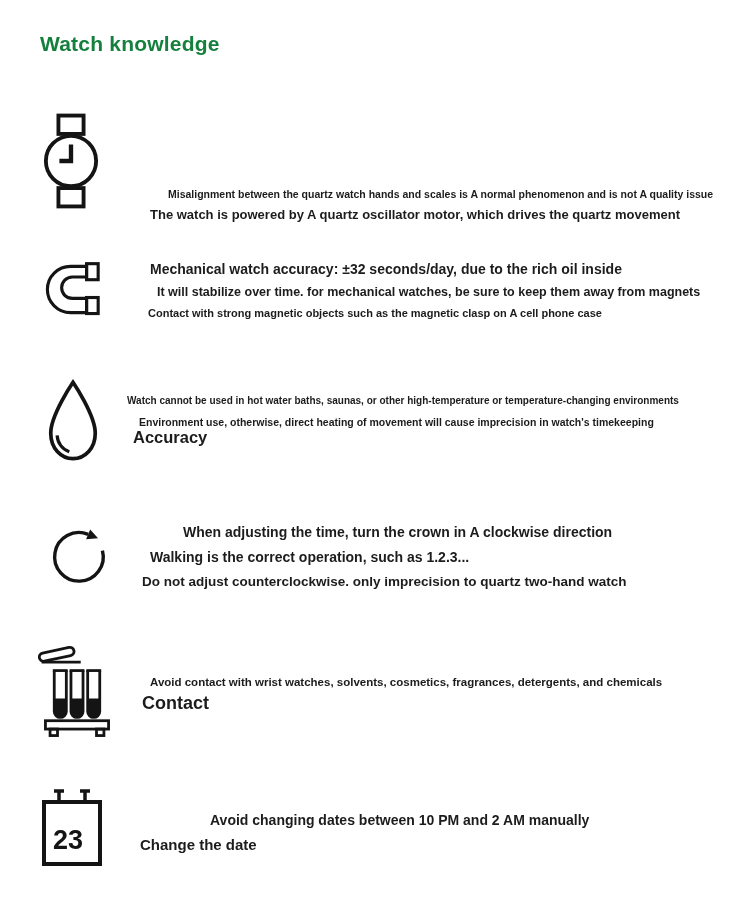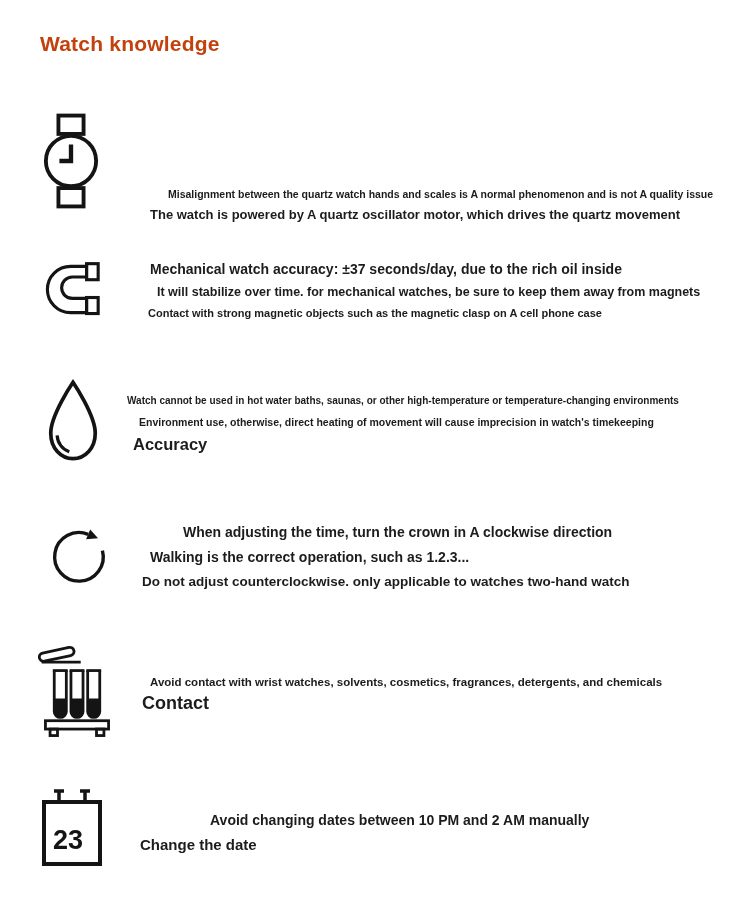--- a/index.html
+++ b/index.html
@@ -9,21 +9,21 @@
       width: 750px;
       height: 909px;
       background: #ffffff;
       overflow: hidden;
       color: #1b1b1b;
     }
     .abs { position: absolute; }
     .page-title {
       font-size: 21px;
       font-weight: 700;
-      color: #c2410c;
+      color: #15803d;
       letter-spacing: 0.2px;
     }
     .line {
       font-weight: 700;
       white-space: nowrap;
       color: #1c1c1c;
     }
     .icon svg { display: block; }
     svg text { font-family: "Liberation Sans", sans-serif; }
   </style>
@@ -48,47 +48,47 @@
   </div>
 
   <div class="abs icon" style="left:42px; top:261px;">
     <svg width="66" height="57" viewBox="0 0 74 64">
       <path d="M50 6 H32 A26 26 0 0 0 32 58 H50 V42 H34 A12 12 0 0 1 34 18 H50 Z" fill="none" stroke="#141414" stroke-width="3.5"></path>
       <rect x="50" y="3" width="13" height="18" fill="none" stroke="#141414" stroke-width="3.5"></rect>
       <rect x="50" y="41" width="13" height="18" fill="none" stroke="#141414" stroke-width="3.5"></rect>
     </svg>
   </div>
   <div class="abs" style="left:148px; top:261px;">
-    <div class="line" style="font-size:14px; margin-left:2px;">Mechanical watch accuracy: ±37 seconds/day, due to the rich oil inside</div>
+    <div class="line" style="font-size:14px; margin-left:2px;">Mechanical watch accuracy: ±32 seconds/day, due to the rich oil inside</div>
     <div class="line" style="font-size:12.5px; margin-top:8px; margin-left:9px;">It will stabilize over time. for mechanical watches, be sure to keep them away from magnets</div>
     <div class="line" style="font-size:11px; margin-top:8px;">Contact with strong magnetic objects such as the magnetic clasp on A cell phone case</div>
   </div>
 
   <div class="abs icon" style="left:40px; top:377px;">
     <svg width="66" height="89" viewBox="0 0 62 84">
       <path d="M31 5 C 31 5 10 36 10 53 C 10 67 19.5 77 31 77 C 42.5 77 52 67 52 53 C 52 36 31 5 31 5 Z" fill="none" stroke="#141414" stroke-width="3.5"></path>
       <path d="M16 55 C 16.5 62.5 21 68.5 27.5 70.5" fill="none" stroke="#141414" stroke-width="3"></path>
     </svg>
   </div>
   <div class="abs" style="left:127px; top:395px;">
     <div class="line" style="font-size:10px;">Watch cannot be used in hot water baths, saunas, or other high-temperature or temperature-changing environments</div>
     <div class="line" style="font-size:10.5px; margin-top:10px; margin-left:12px;">Environment use, otherwise, direct heating of movement will cause imprecision in watch's timekeeping</div>
-    <div class="line" style="font-size:16.5px; margin-top:7px; margin-left:6px;">Accuracy</div>
+    <div class="line" style="font-size:16.5px; margin-left:6px;">Accuracy</div>
   </div>
 
   <div class="abs icon" style="left:44px; top:518px;">
     <svg width="70" height="70" viewBox="0 0 72 72">
       <path d="M60.1 33.5 A25 25 0 1 1 45.4 16.8" fill="none" stroke="#141414" stroke-width="3.5"></path>
       <polygon points="55.6,20.9 43.3,21.9 47.5,11.7" fill="#141414" stroke="none"></polygon>
     </svg>
   </div>
   <div class="abs" style="left:142px; top:524px;">
     <div class="line" style="font-size:14px; margin-left:41px;">When adjusting the time, turn the crown in A clockwise direction</div>
     <div class="line" style="font-size:14px; margin-top:9px; margin-left:8px;">Walking is the correct operation, such as 1.2.3...</div>
-    <div class="line" style="font-size:13.5px; margin-top:9px;">Do not adjust counterclockwise. only applicable to watches two-hand watch</div>
+    <div class="line" style="font-size:13.5px; margin-top:9px;">Do not adjust counterclockwise. only imprecision to quartz two-hand watch</div>
   </div>
 
   <div class="abs icon" style="left:38px; top:641px;">
     <svg width="78" height="100" viewBox="0 0 84 104">
       <g transform="rotate(-12 20 12)">
         <rect x="1" y="8" width="38" height="9" rx="4.5" fill="none" stroke="#141414" stroke-width="3"></rect>
       </g>
       <line x1="4" y1="21" x2="46" y2="21" stroke="#141414" stroke-width="3"></line>
 
       <line x1="16" y1="30" x2="32" y2="30" stroke="#141414" stroke-width="3"></line>

